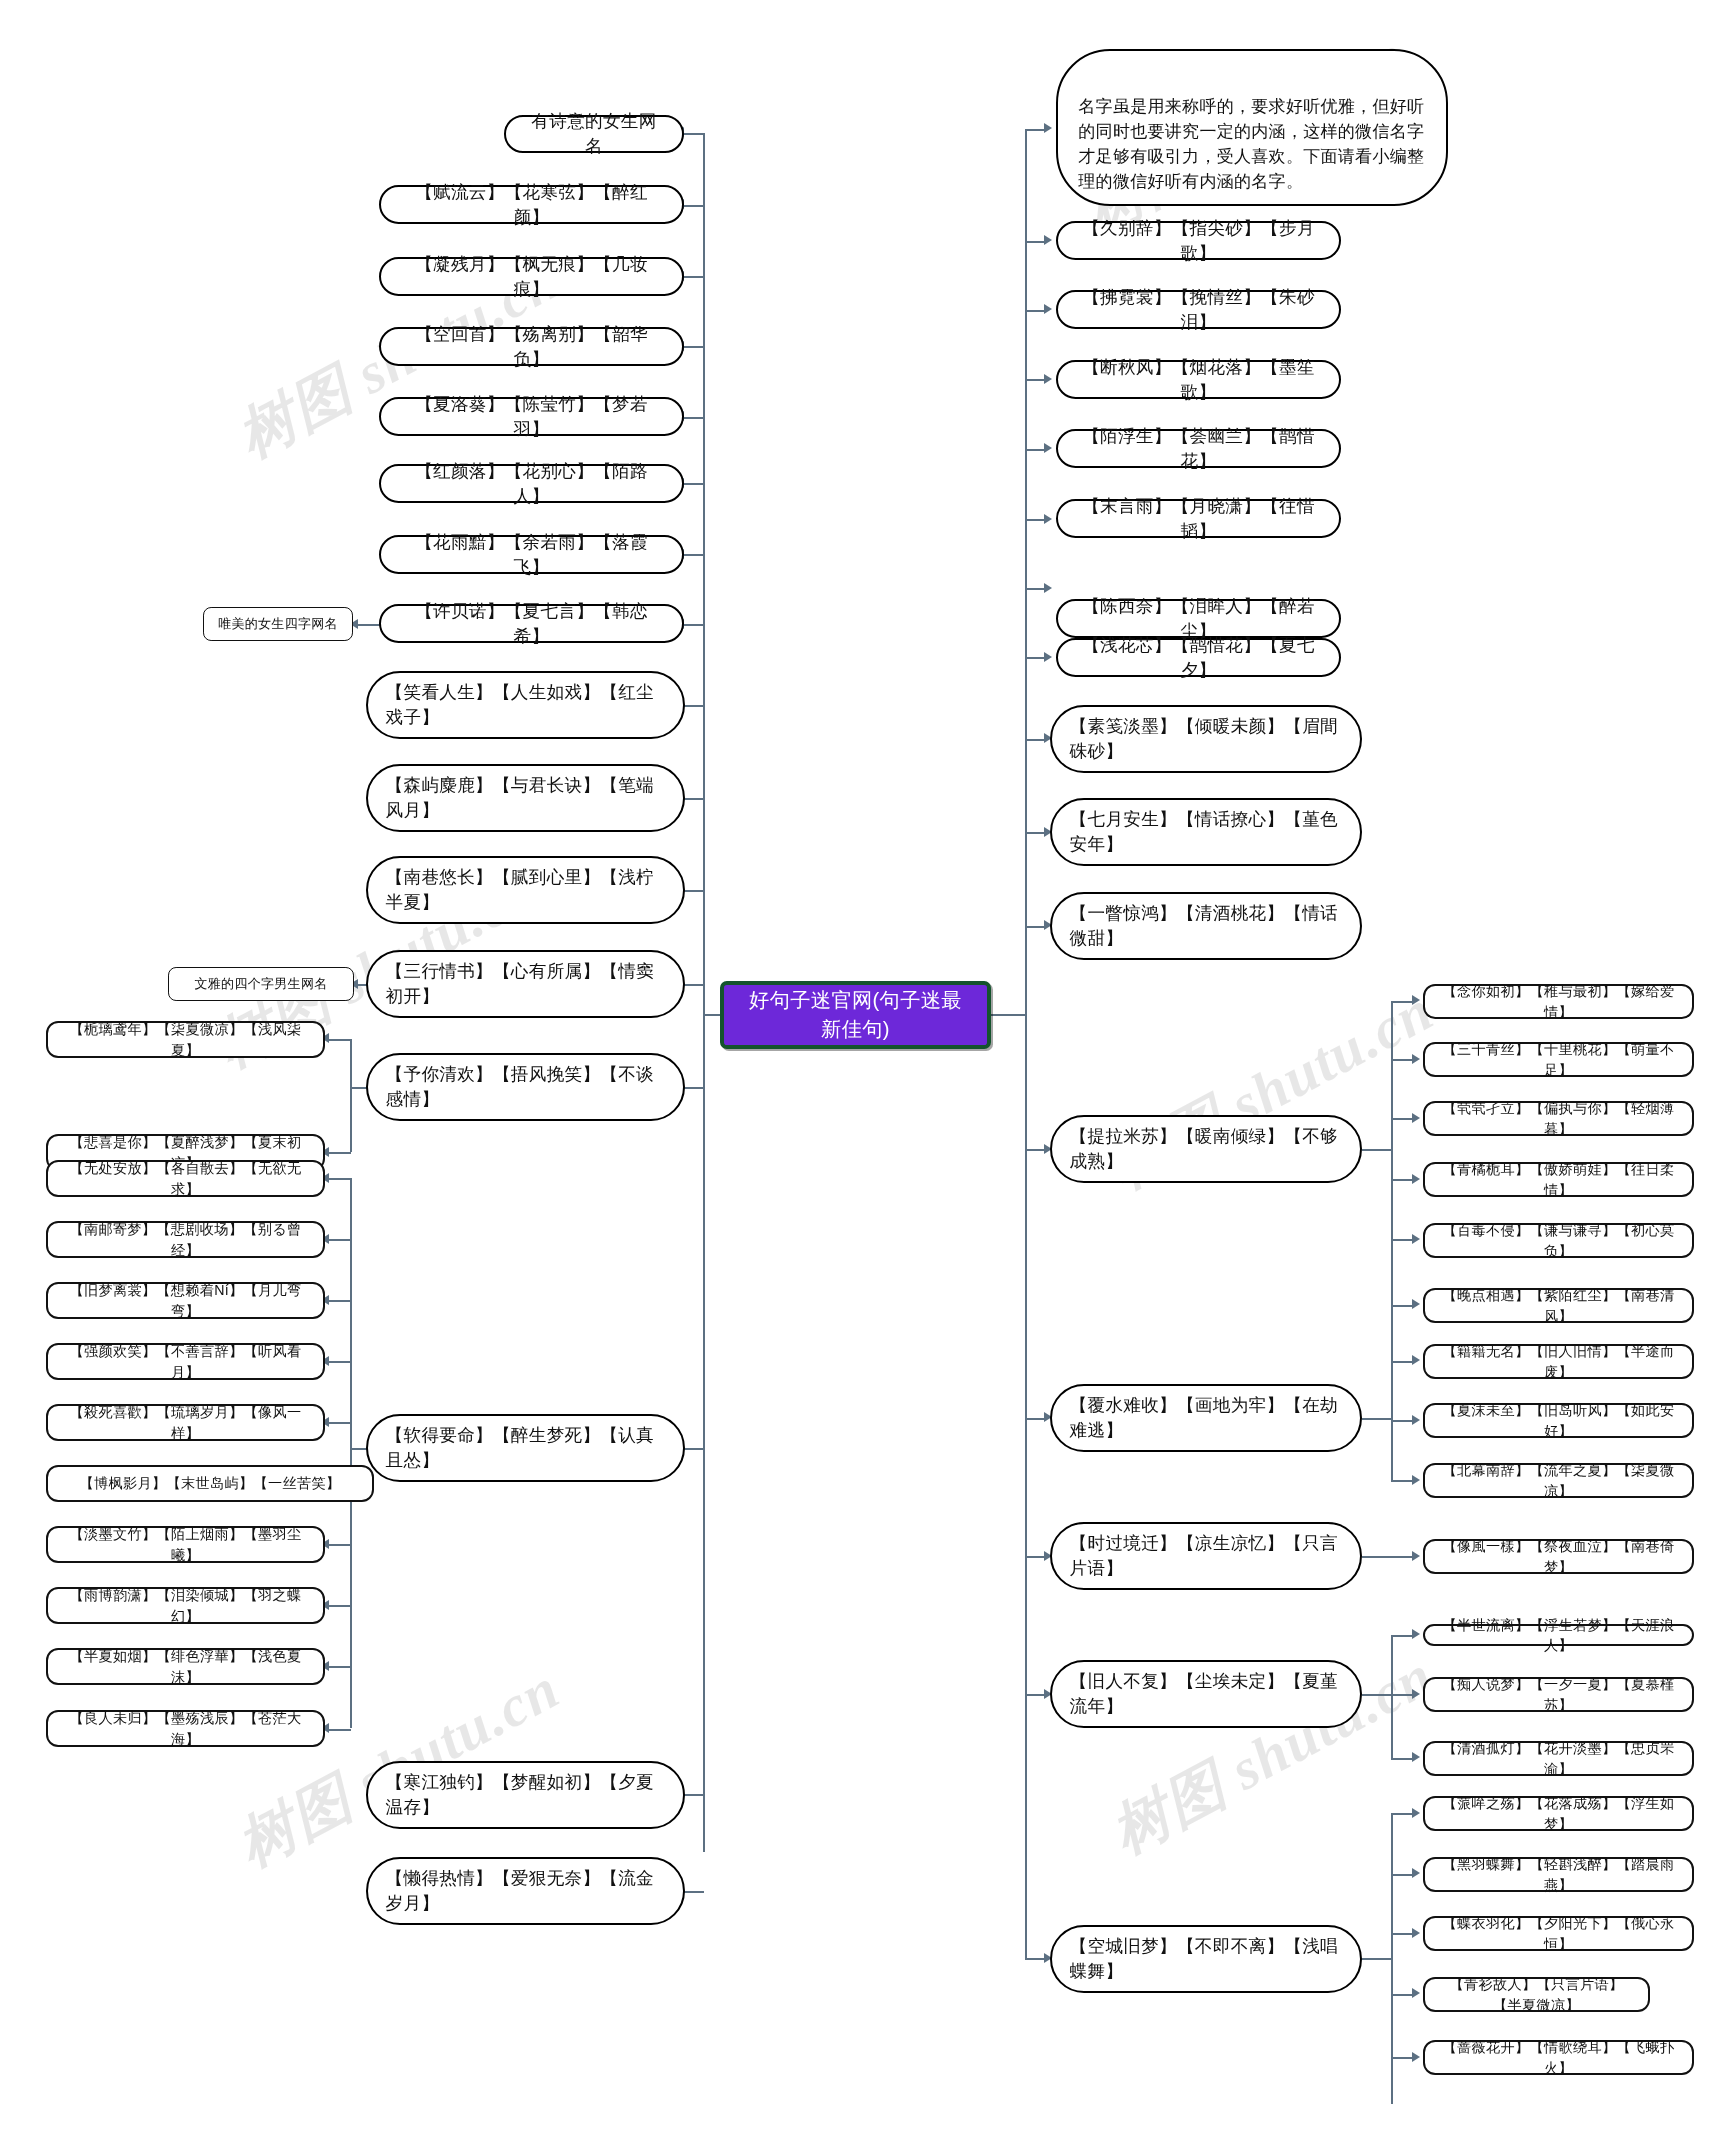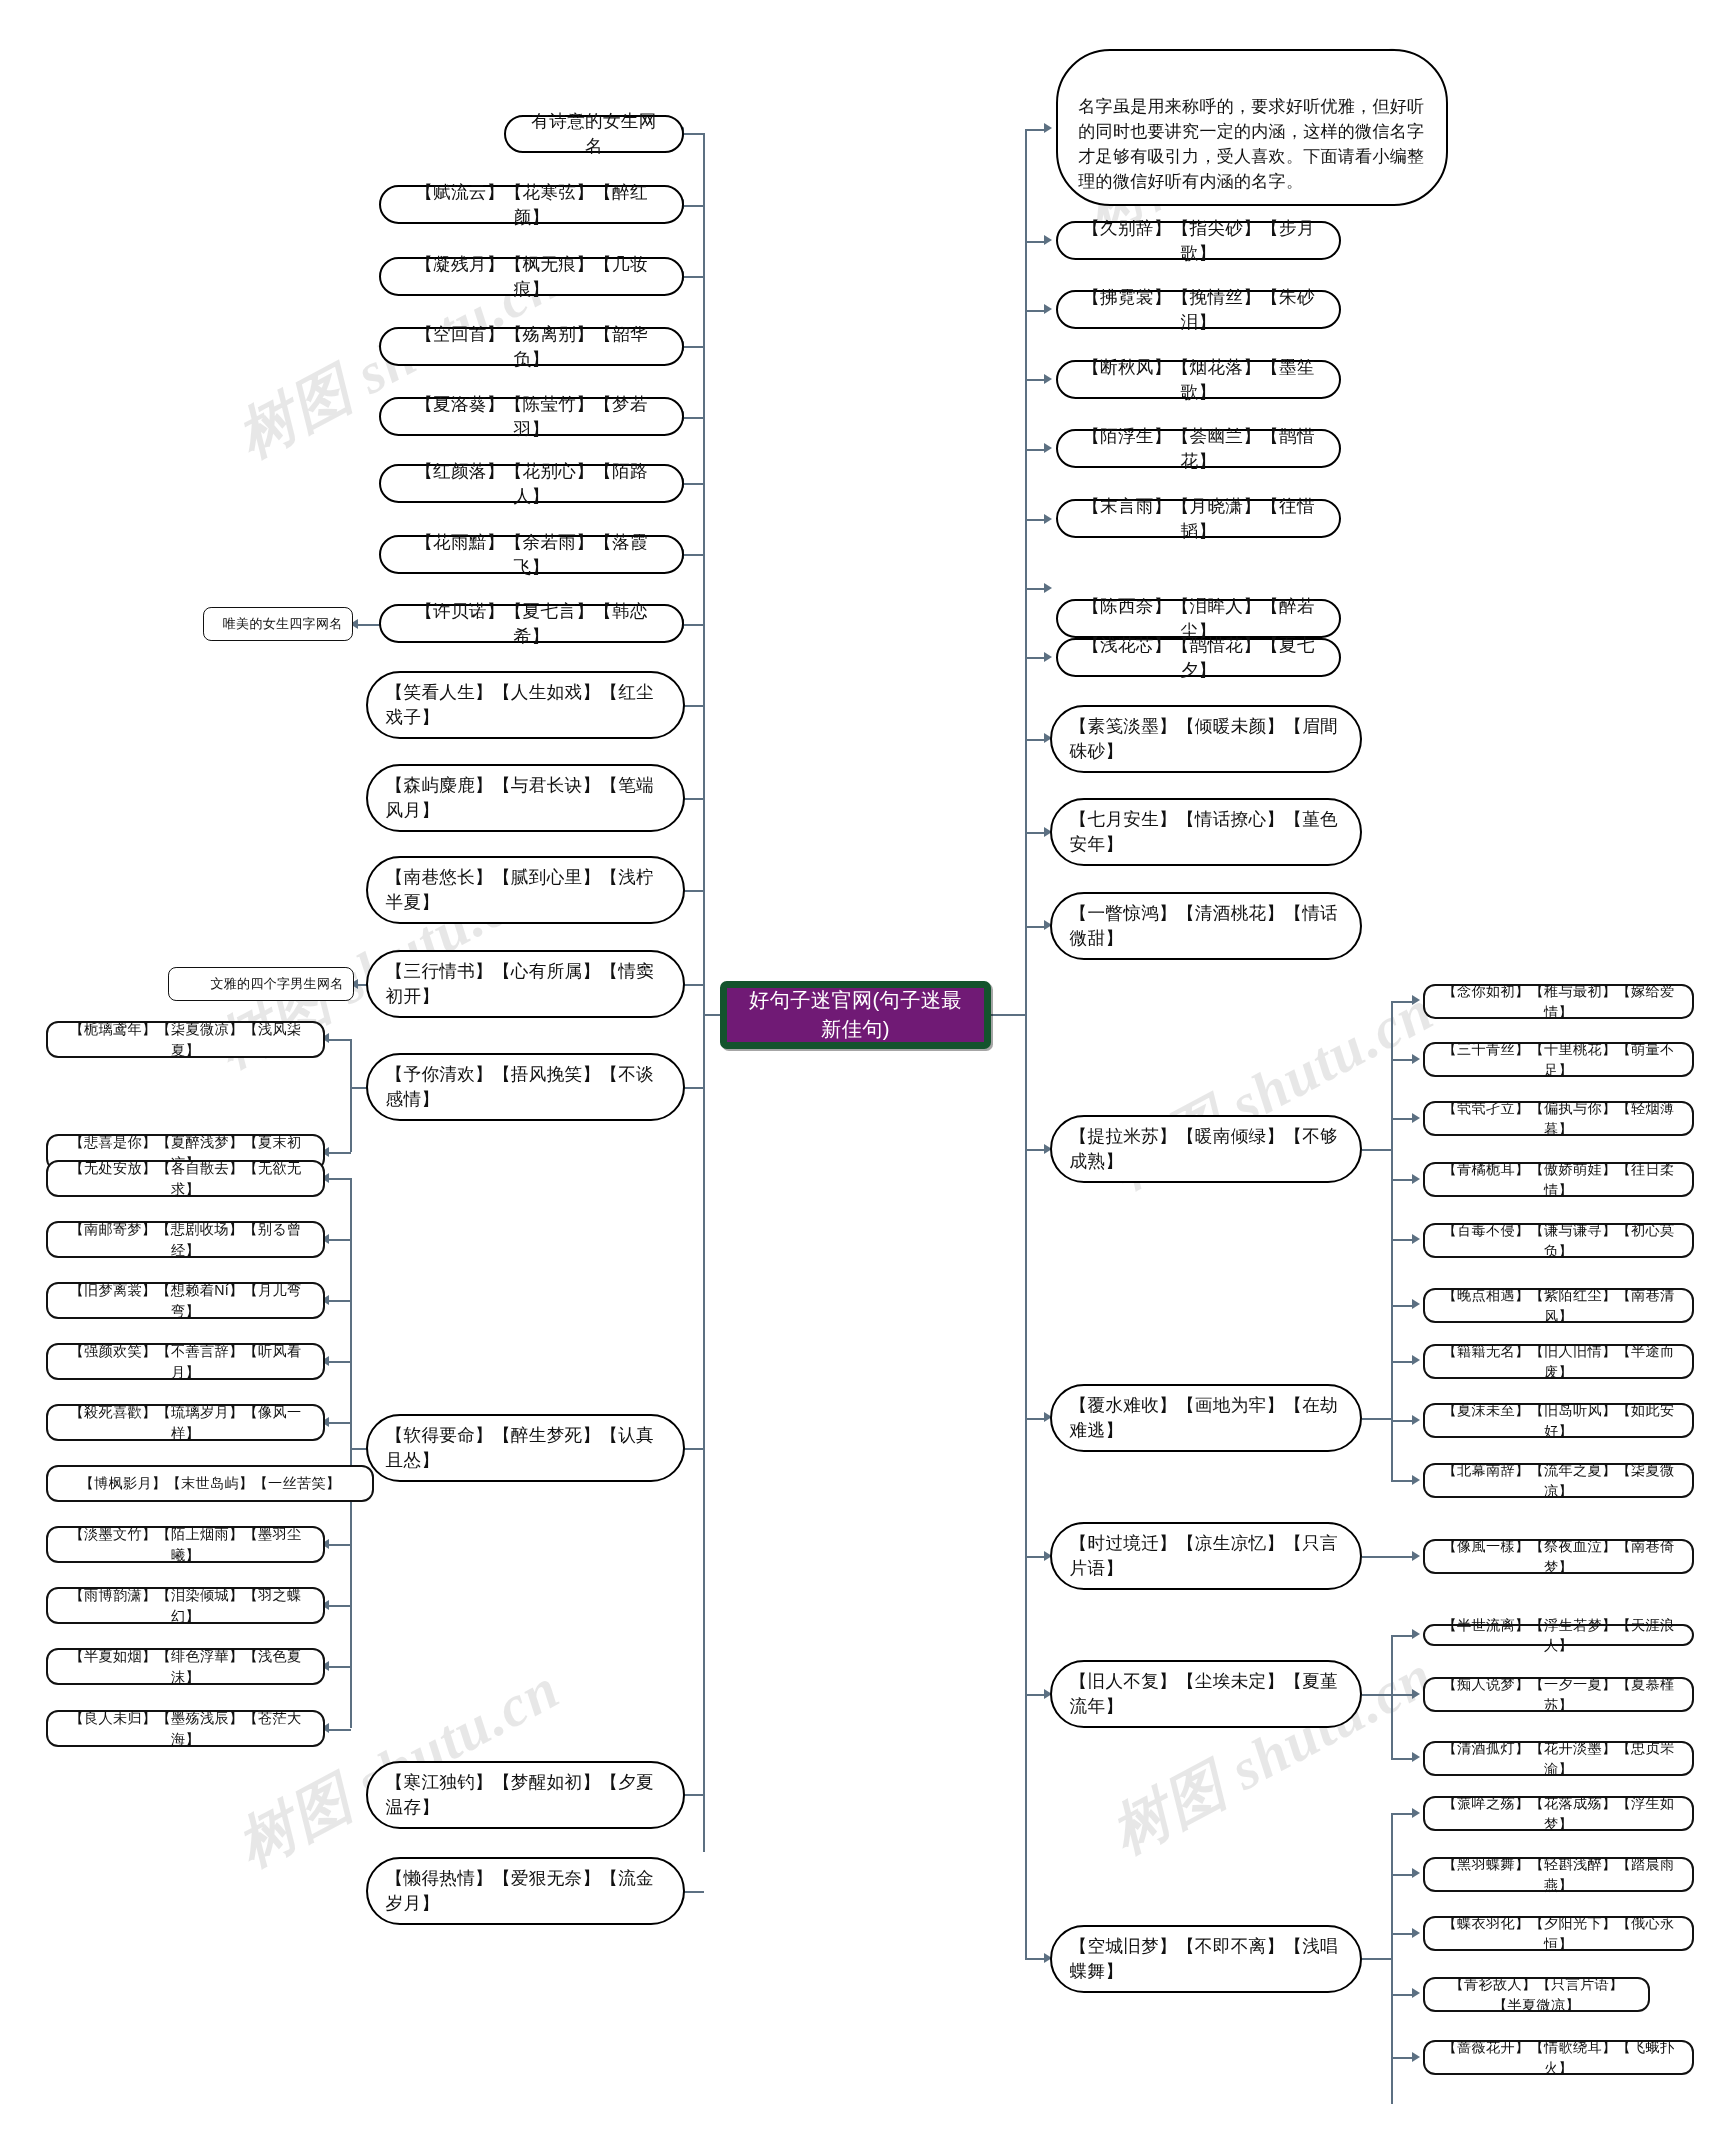--- a/index.html
+++ b/index.html
@@ -35,35 +35,35 @@
   }
   .node.center-text{justify-content:center;text-align:center;}
   .node .txt{display:block;width:100%;}
 
   
   .node.small{
     border:1.4px solid #111;
     border-radius:8.1px;
     font-size:13px;
     padding:4.7px 9.5px;
-    justify-content:center;text-align:right;
+    justify-content:center;text-align:center;
     line-height:1.3;
   }
   
   .node.leaf{
     border:2px solid #111;
     border-radius:12.2px;
     font-size:14.2px;
     padding:4.7px 11px;
     justify-content:center;text-align:center;
   }
   
   .node.root{
-    background:#701a75;
-    border:7px solid #14532d;
+    background:#6d28d9;
+    border:4px solid #14532d;
     border-radius:6.8px;
     color:#ffffff;
     font-size:20.3px;
     justify-content:center;text-align:center;
     box-shadow:2px 2px 0 rgba(0,0,0,.35);
     z-index:9;
   }
   .node.desc{
     border-radius:54px;
     font-size:17px;

